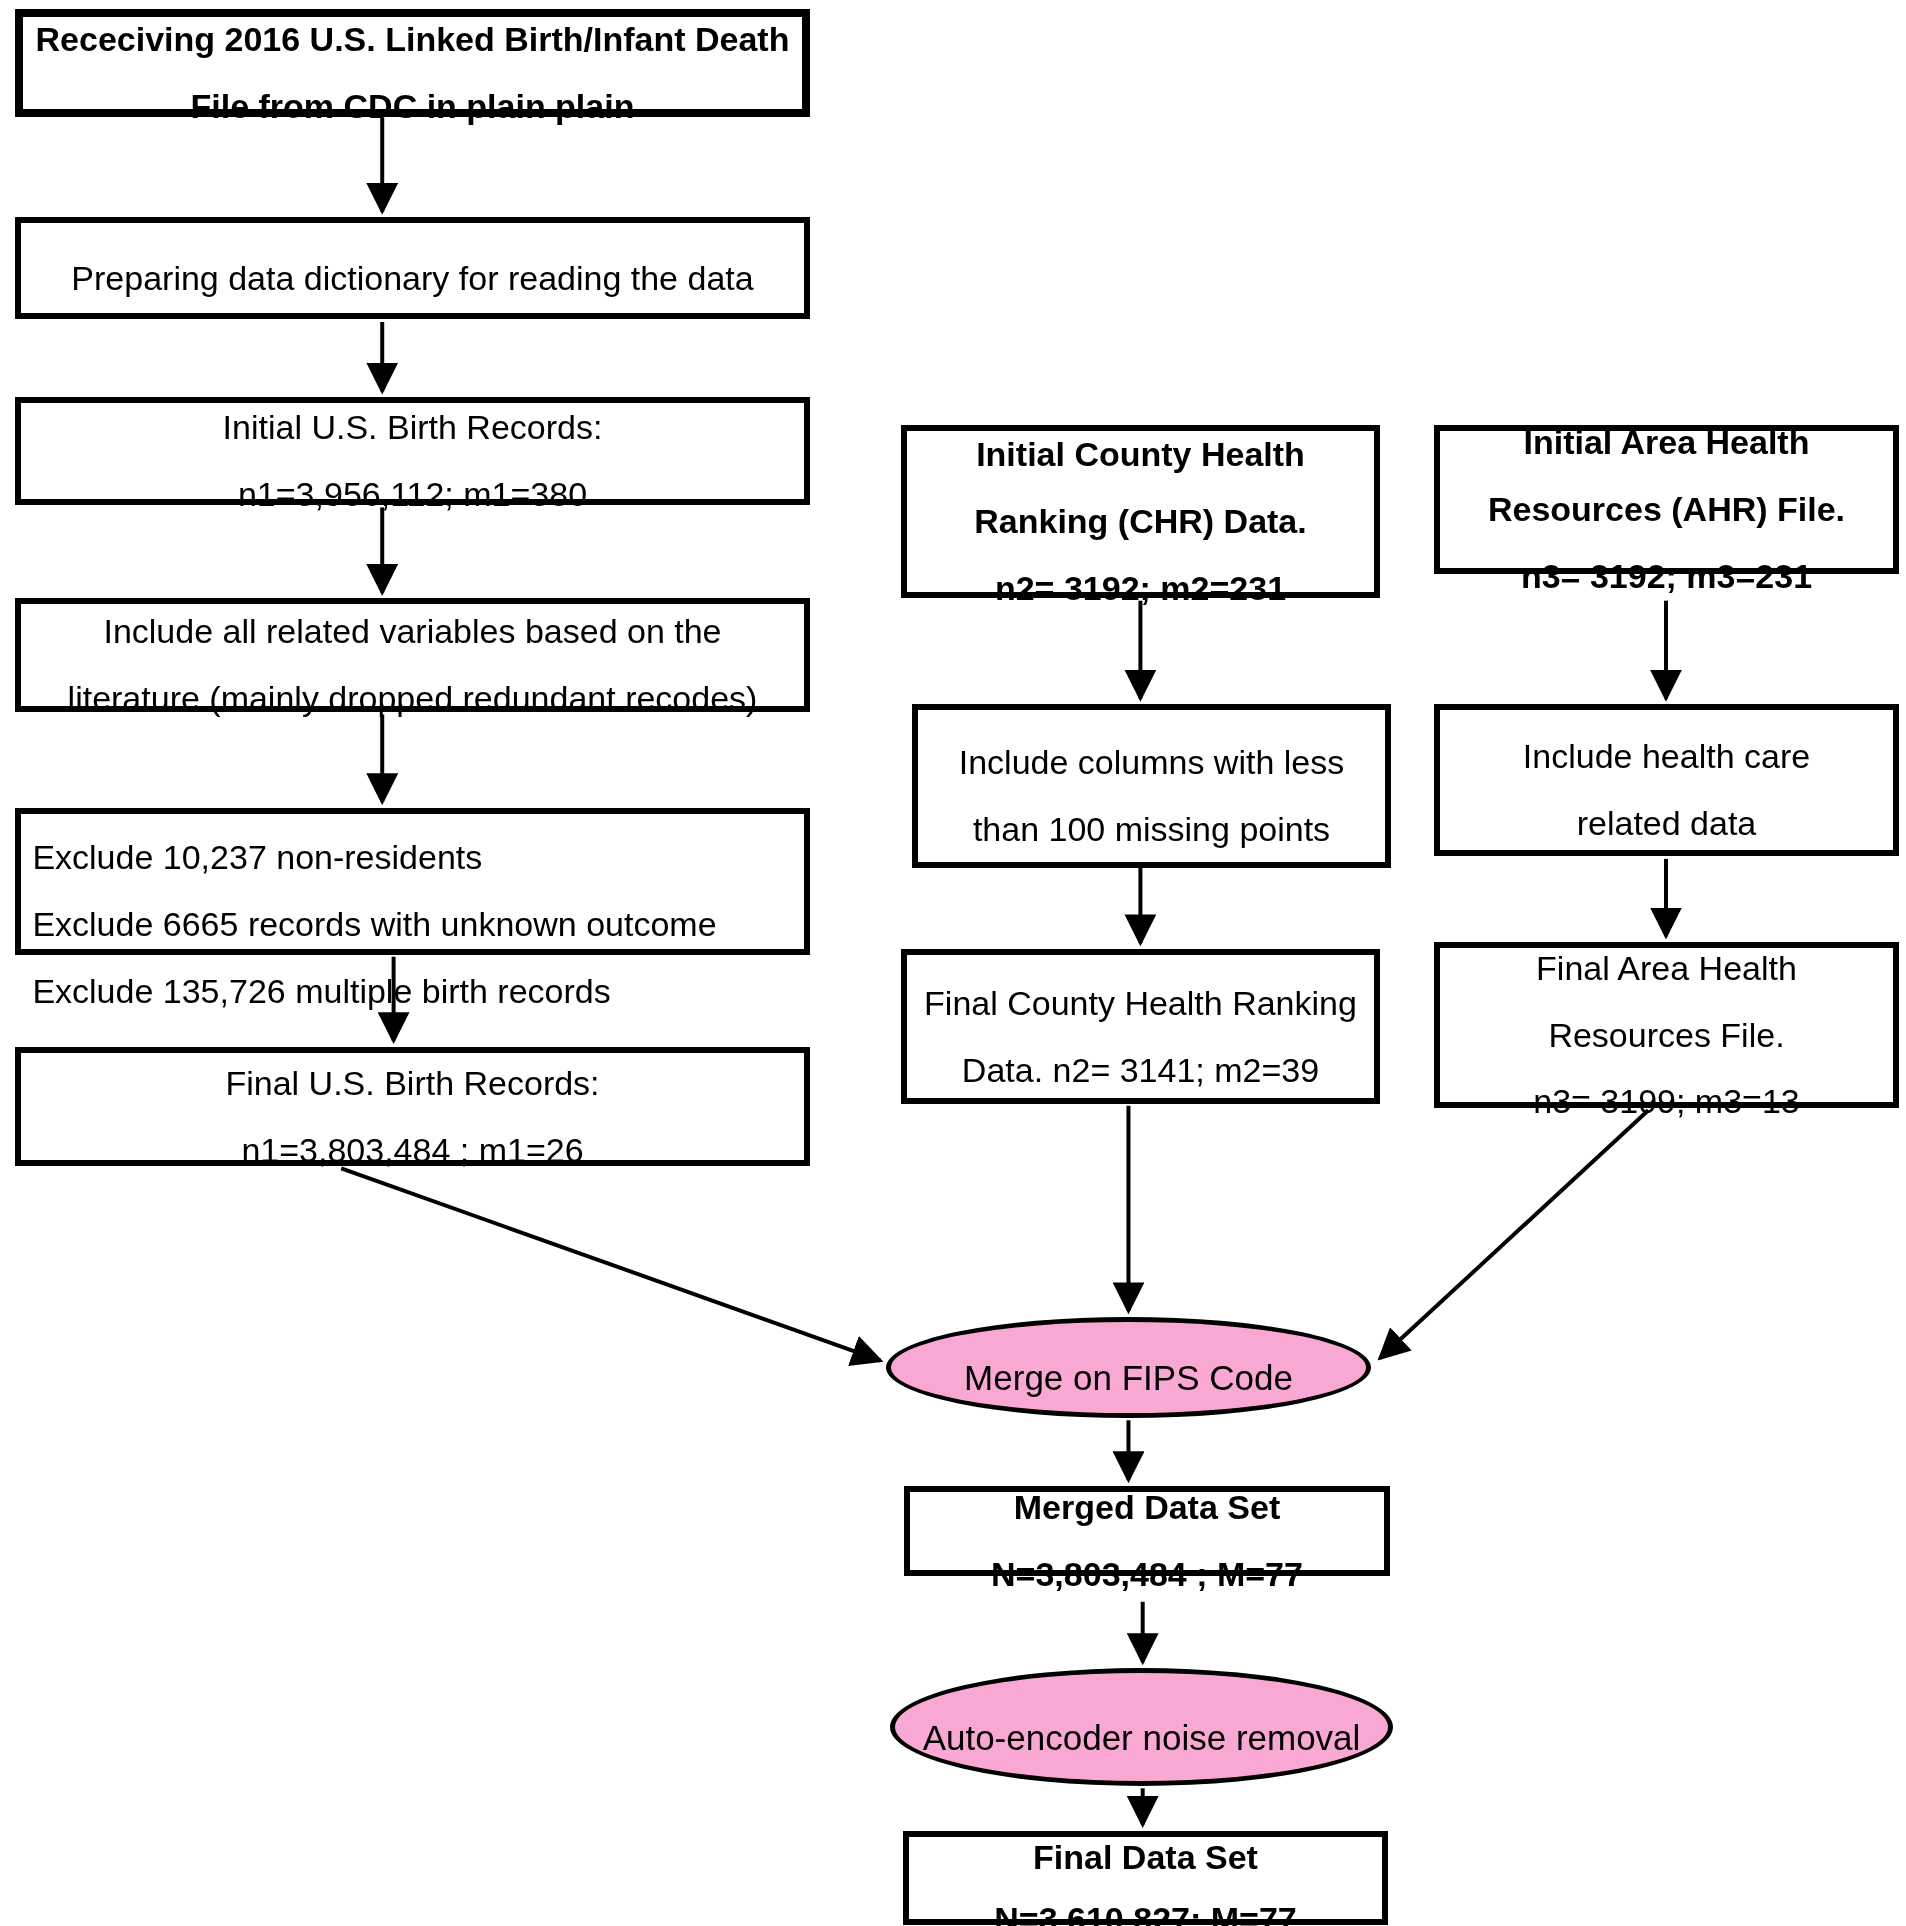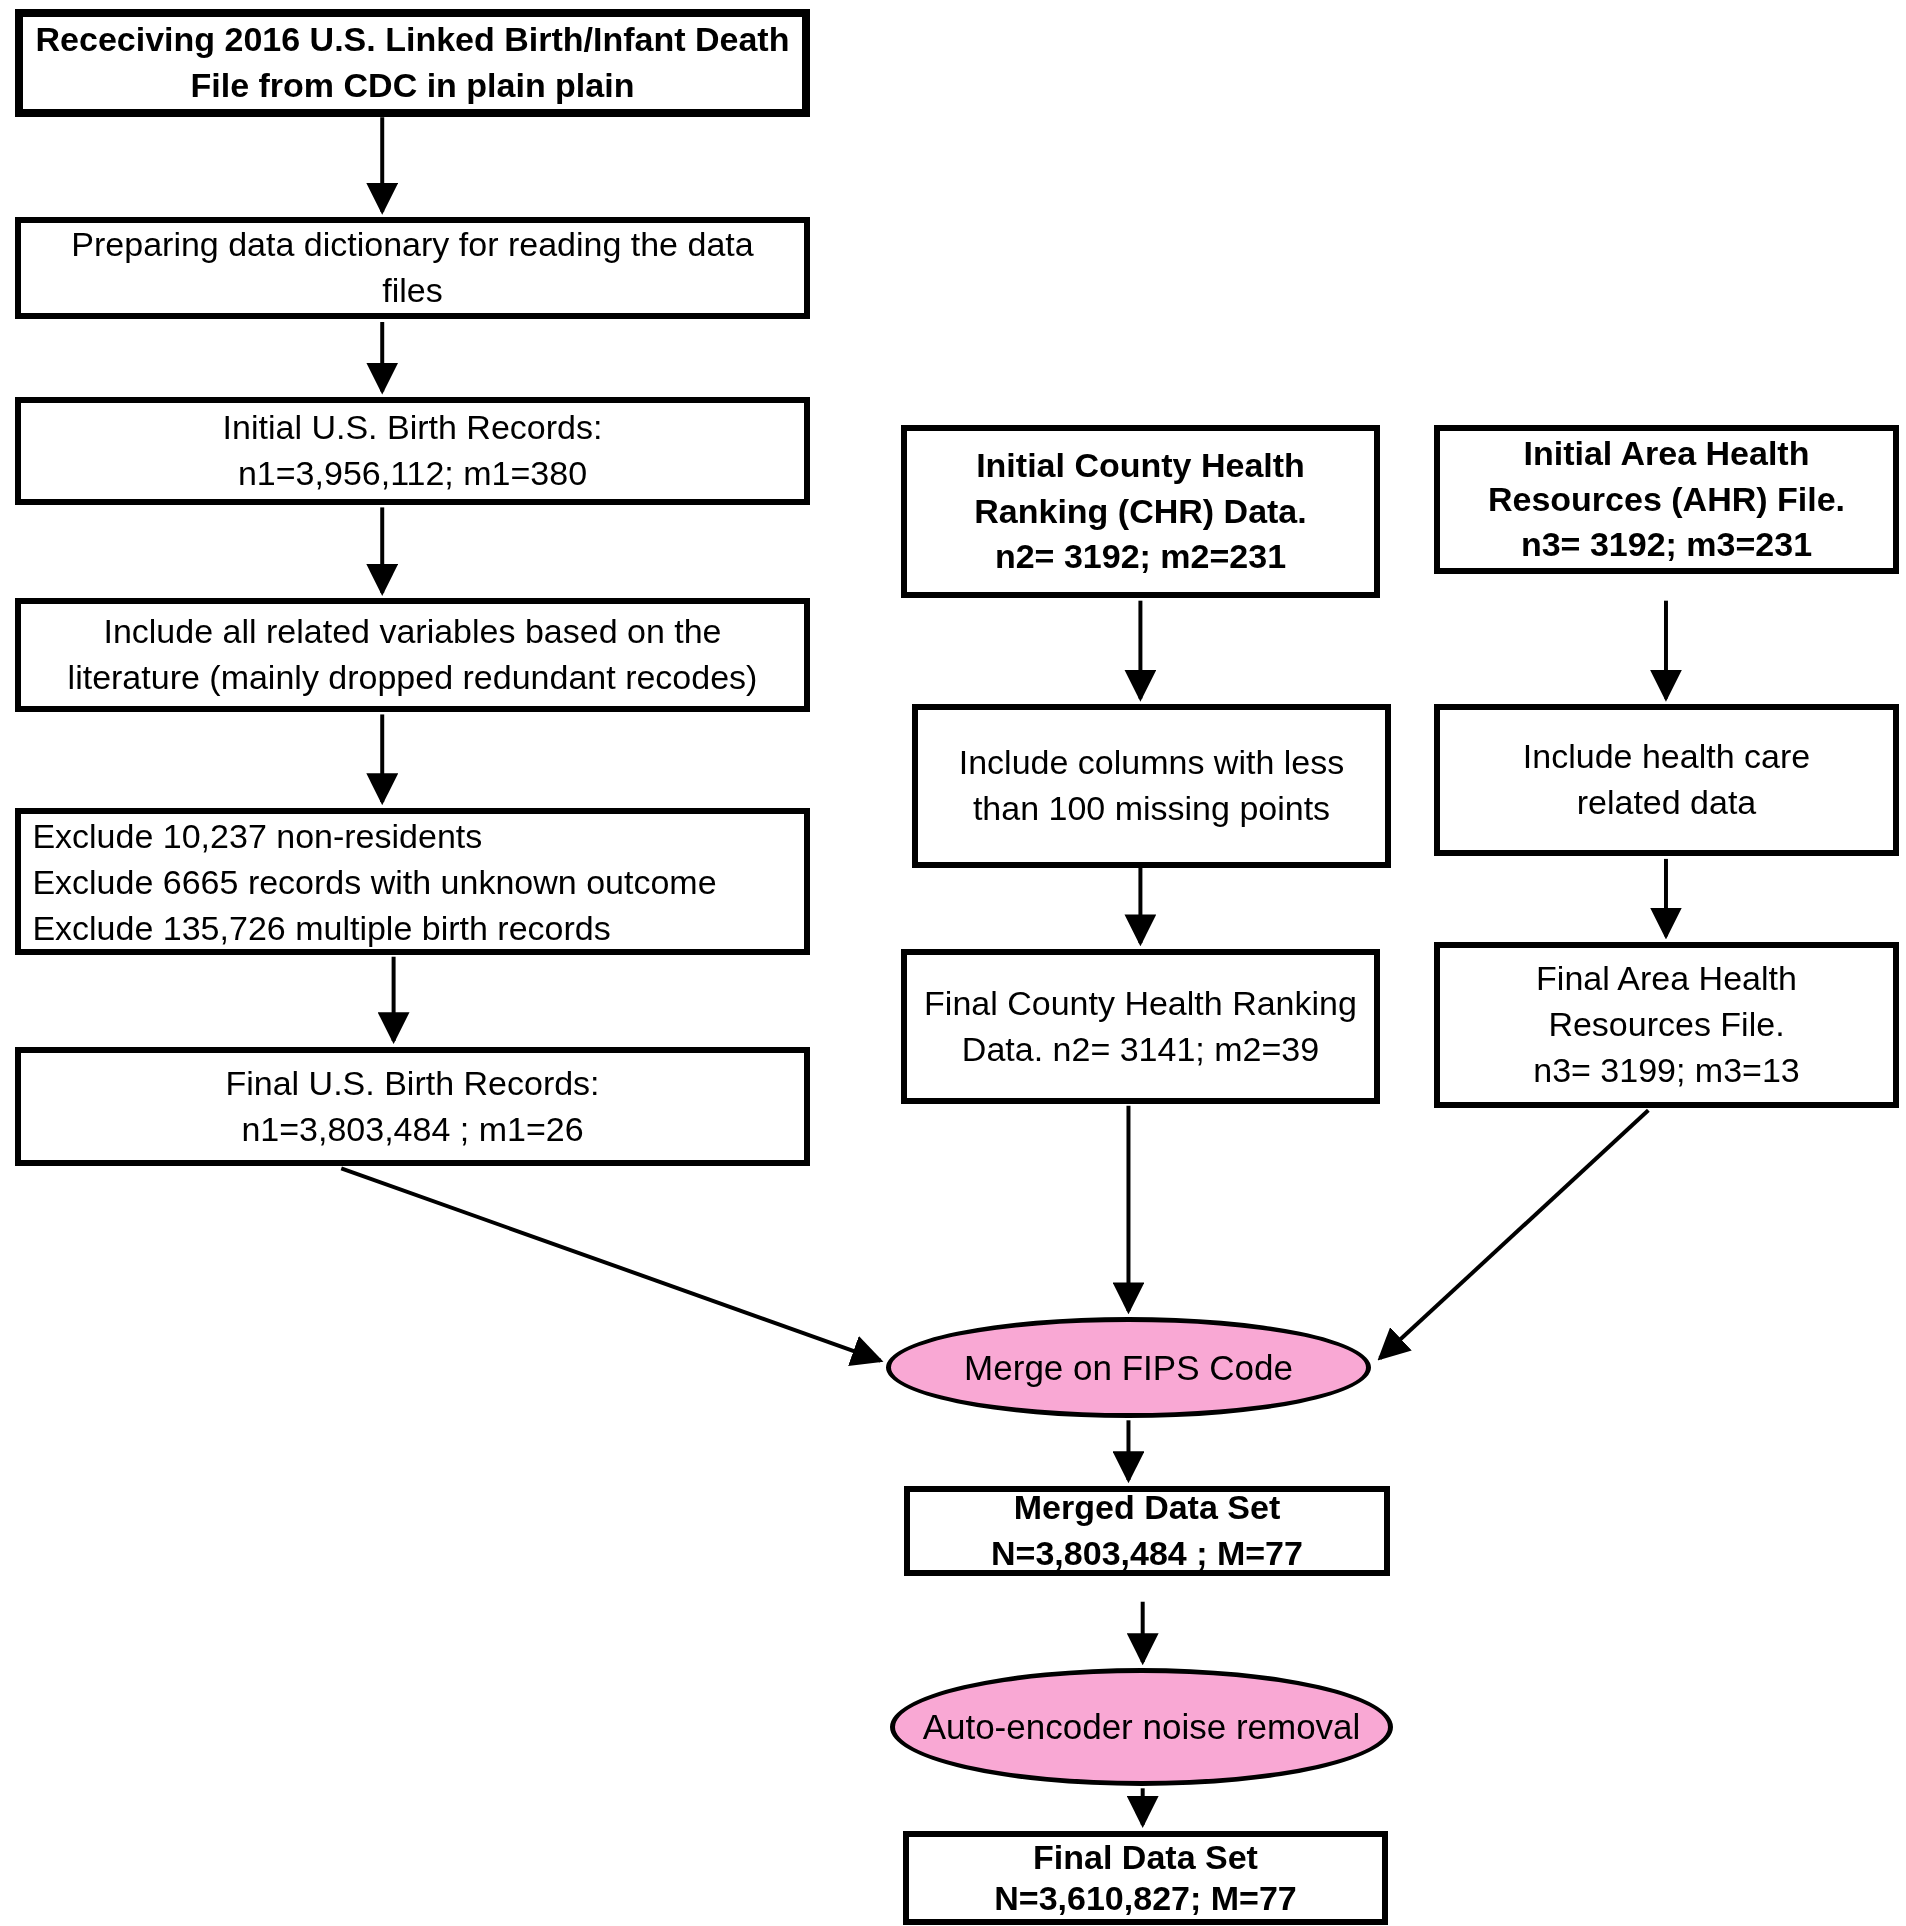--- a/index.html
+++ b/index.html
@@ -53,21 +53,21 @@
     background: #f9a8d4;
     border: 5.7px solid #000000;
     border-radius: 50%;
     display: flex;
     justify-content: center;
     align-items: center;
     text-align: center;
     font-size: 35px;
     z-index: 1;
   }
-  .ln { width: 100%; }
+  .ln { width: 100%; margin-top: 21px; }
 </style>
 </head>
 <body>
 
 <div class="canvas">
 
   <svg class="connectors" viewBox="0 0 3351 3386" xmlns="http://www.w3.org/2000/svg">
     <defs>
       <marker id="arrow" viewBox="0 0 10 10" refX="9" refY="5" markerWidth="8" markerHeight="8" orient="auto-start-reverse">
         <path d="M0,0 L10,5 L0,10 z" fill="#000000"></path>
@@ -95,21 +95,20 @@
     <line x1="2009" y1="3144" x2="2009" y2="3208" stroke="#000" stroke-width="7" marker-end="url(#arrow)"></line>
   </svg>
 
   <div class="node bold thick" style="left:15px; top:9px; width:795px; height:108px;">
     <div class="ln">Receciving 2016 U.S. Linked Birth/Infant Death</div>
     <div class="ln">File from CDC in plain plain</div>
   </div>
 
   <div class="node" style="left:15px; top:217px; width:795px; height:102px;">
     <div class="ln">Preparing data dictionary for reading the data</div>
-    <div class="ln">files</div>
   </div>
 
   <div class="node" style="left:15px; top:397px; width:795px; height:108px;">
     <div class="ln">Initial U.S. Birth Records:</div>
     <div class="ln">n1=3,956,112; m1=380</div>
   </div>
 
   <div class="node" style="left:15px; top:598px; width:795px; height:114px;">
     <div class="ln">Include all related variables based on the</div>
     <div class="ln">literature (mainly dropped redundant recodes)</div>

